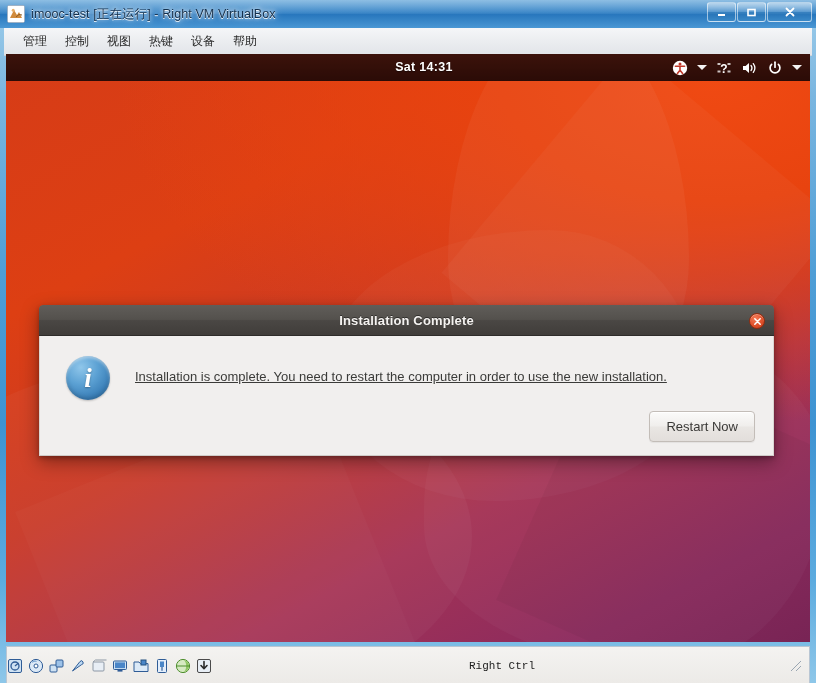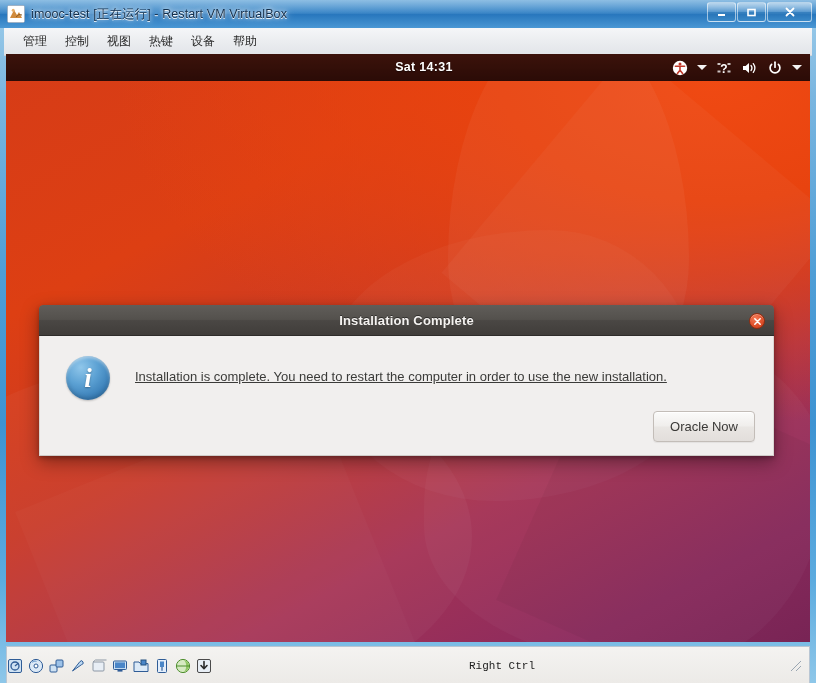--- a/index.html
+++ b/index.html
@@ -286,21 +286,21 @@
     <div class="titlebar">
       <div class="sheen"></div>
       <div class="title-icon">
         <svg width="16" height="16" viewBox="0 0 16 16">
           <rect x="0" y="0" width="16" height="16" fill="#ffffff"></rect>
           <path d="M2 12 L6 4 L9 9 L11 6 L14 12 Z" fill="#d18b3c"></path>
           <circle cx="5.2" cy="4.2" r="1.5" fill="#e8b06a"></circle>
           <path d="M8 11 q3-4 6-2" stroke="#8a5a22" stroke-width="1" fill="none"></path>
         </svg>
       </div>
-      <span class="title-text">imooc-test [正在运行] - Restart VM VirtualBox</span>
+      <span class="title-text">imooc-test [正在运行] - Right VM VirtualBox</span>
 
       <div class="win-btns">
         <div class="win-btn">
           <svg width="11" height="11" viewBox="0 0 11 11" aria-hidden="true">
             <rect x="2" y="7" width="7" height="2" fill="#ffffff"></rect>
           </svg>
         </div>
         <div class="win-btn">
           <svg width="11" height="11" viewBox="0 0 11 11" aria-hidden="true">
             <rect x="2" y="2.5" width="7" height="6" fill="none" stroke="#ffffff" stroke-width="1.6"></rect>
@@ -380,21 +380,21 @@
               <path d="M1.8 1.8 L7.2 7.2 M7.2 1.8 L1.8 7.2" stroke="#ffffff" stroke-width="1.5" stroke-linecap="round"></path>
             </svg>
           </span>
         </div>
         <div class="dialog-body">
           <div class="dialog-row">
             <div class="info-icon">i</div>
             <div class="dialog-message">Installation is complete. You need to restart the computer in order to use the new installation.</div>
           </div>
           <div class="dialog-actions">
-            <div class="btn">Oracle Now</div>
+            <div class="btn">Restart Now</div>
           </div>
         </div>
       </div>
 
     </div>
 
     <div class="statusbar">
       <div class="status-icons">
         <span class="status-icon">
           <svg width="16" height="16" viewBox="0 0 16 16">

